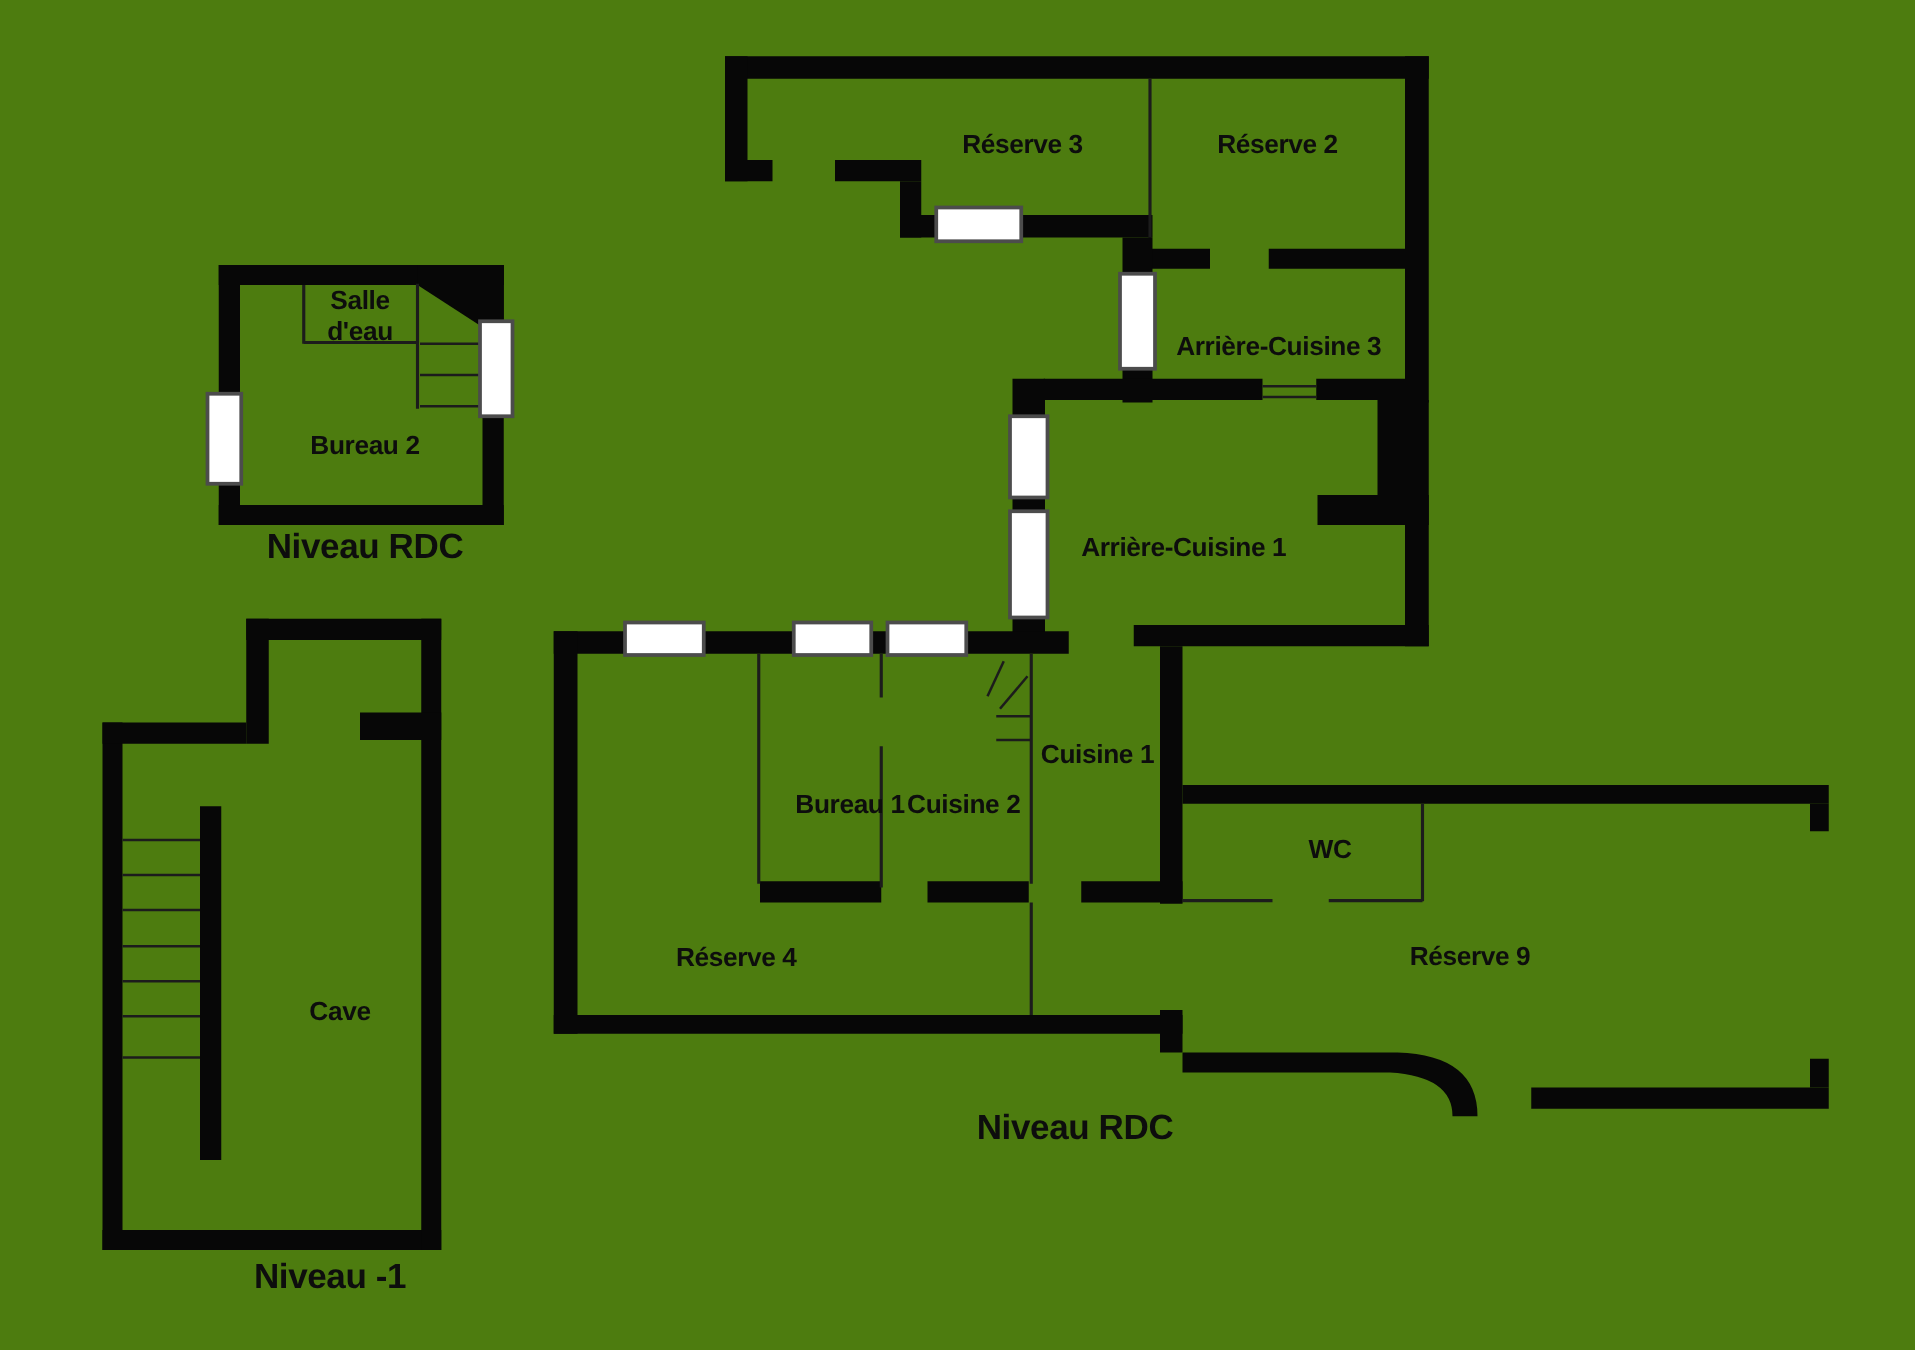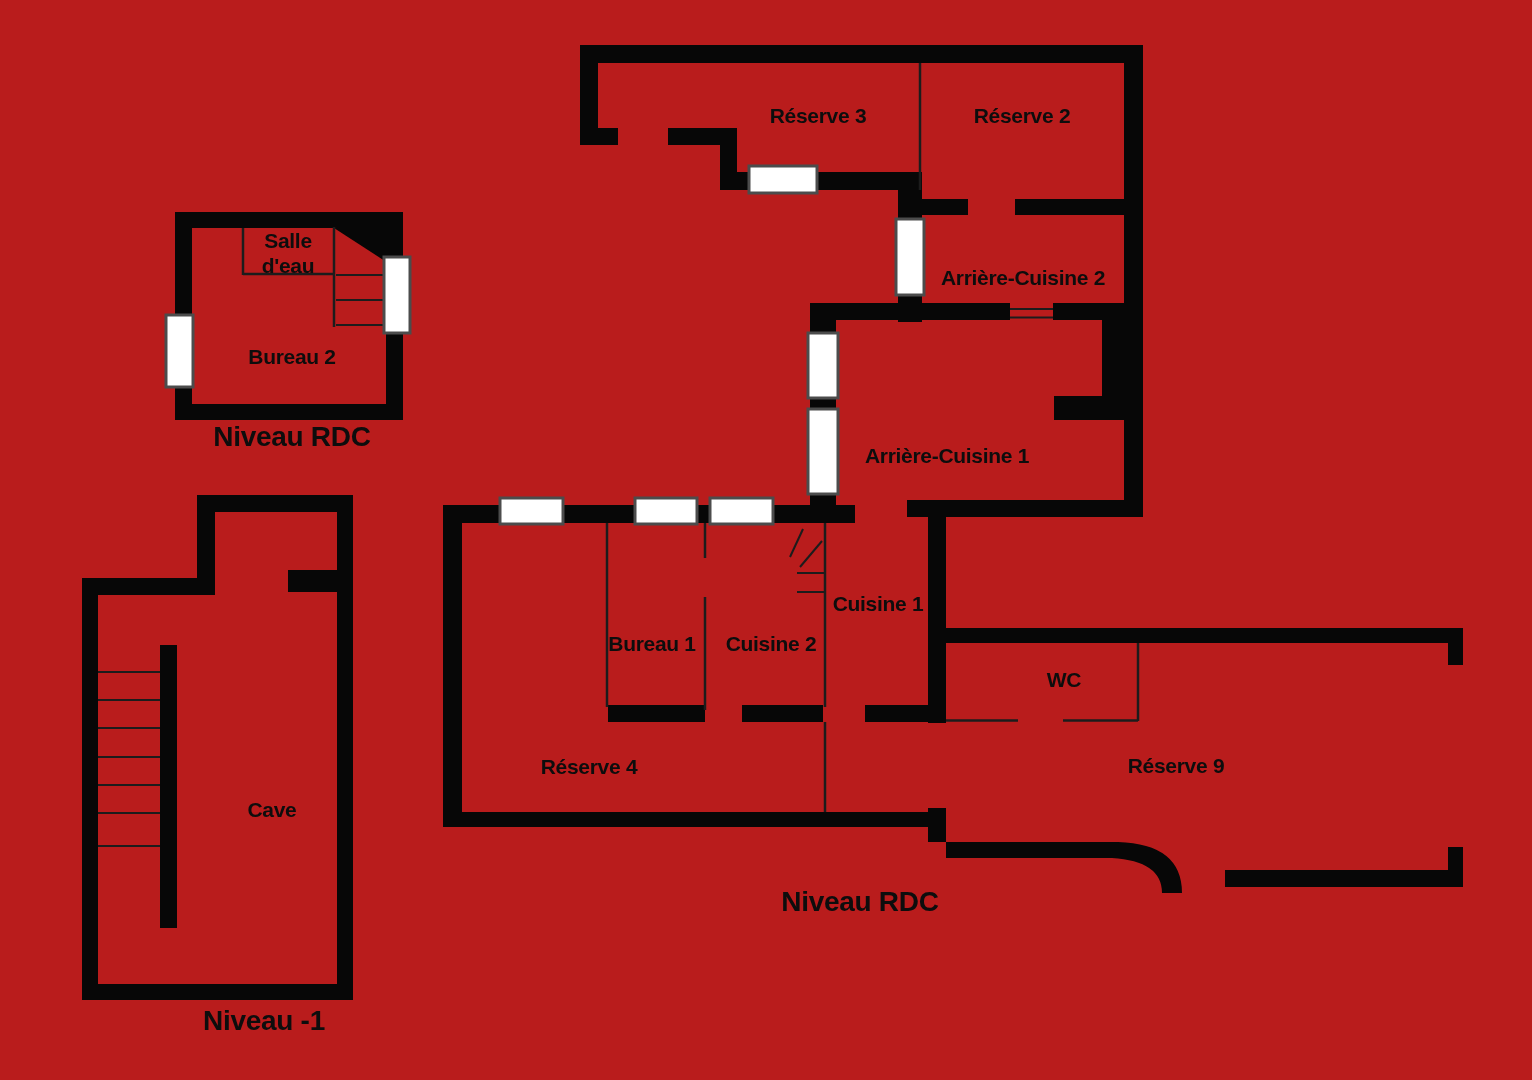--- a/index.html
+++ b/index.html
@@ -1,16 +1,16 @@
 <!DOCTYPE html>
 <html><head>
 <meta charset="utf-8">
 <style>
   html,body{margin:0;padding:0;background:#ffffff;}
-  #canvas{position:relative;width:1532px;height:1080px;background:#b91c1c;overflow:hidden;
+  #canvas{position:relative;width:1532px;height:1080px;background:#4d7c0f;overflow:hidden;
           font-family:"Liberation Sans",sans-serif;}
   svg{position:absolute;left:0;top:0;}
   svg .w{fill:#070707;stroke:none;}
   svg .t{stroke:#1c1c1c;stroke-width:2.5;fill:none;}
   svg .d{stroke:#1c1c1c;stroke-width:2;fill:none;}
   svg .win{fill:#ffffff;stroke:#4c4c4c;stroke-width:3;}
   .room-label{position:absolute;transform:translate(-50%,-50%);
               font-weight:bold;font-size:21px;color:#0d0d0d;white-space:nowrap;
               letter-spacing:-0.3px;}
   .level-label{position:absolute;transform:translate(-50%,-50%);
@@ -136,24 +136,24 @@
         <line class="d" x1="98" y1="757" x2="160" y2="757"></line>
         <line class="d" x1="98" y1="785" x2="160" y2="785"></line>
         <line class="d" x1="98" y1="813" x2="160" y2="813"></line>
         <line class="d" x1="98" y1="846" x2="160" y2="846"></line>
       </g>
     </g>
   </svg>
 
   <div class="room-label" style="left:818px;top:116px;">Réserve 3</div>
   <div class="room-label" style="left:1022px;top:116px;">Réserve 2</div>
-  <div class="room-label" style="left:1023px;top:278px;">Arrière-Cuisine 2</div>
-  <div class="room-label" style="left:947px;top:439px;margin-top:17px;">Arrière-Cuisine 1</div>
+  <div class="room-label" style="left:1023px;top:278px;">Arrière-Cuisine 3</div>
+  <div class="room-label" style="left:947px;top:439px;">Arrière-Cuisine 1</div>
   <div class="room-label" style="left:872px;top:604px;padding-left:12px;">Cuisine 1</div>
-  <div class="room-label" style="left:652px;top:644px;">Bureau 1</div>
+  <div class="room-label" style="left:680px;top:644px;">Bureau 1</div>
   <div class="room-label" style="left:771px;top:644px;">Cuisine 2</div>
   <div class="room-label" style="left:1040px;top:680px;margin-left:24px;">WC</div>
   <div class="room-label" style="left:589px;top:767px;">Réserve 4</div>
   <div class="room-label" style="left:1176px;top:766px;">Réserve 9</div>
   <div class="level-label" style="left:860px;top:902px;">Niveau RDC</div>
 
   <div class="room-label" style="left:288px;top:241px;">Salle</div>
   <div class="room-label" style="left:288px;top:266px;">d'eau</div>
   <div class="room-label" style="left:292px;top:357px;">Bureau 2</div>
   <div class="level-label" style="left:292px;top:437px;">Niveau RDC</div>

